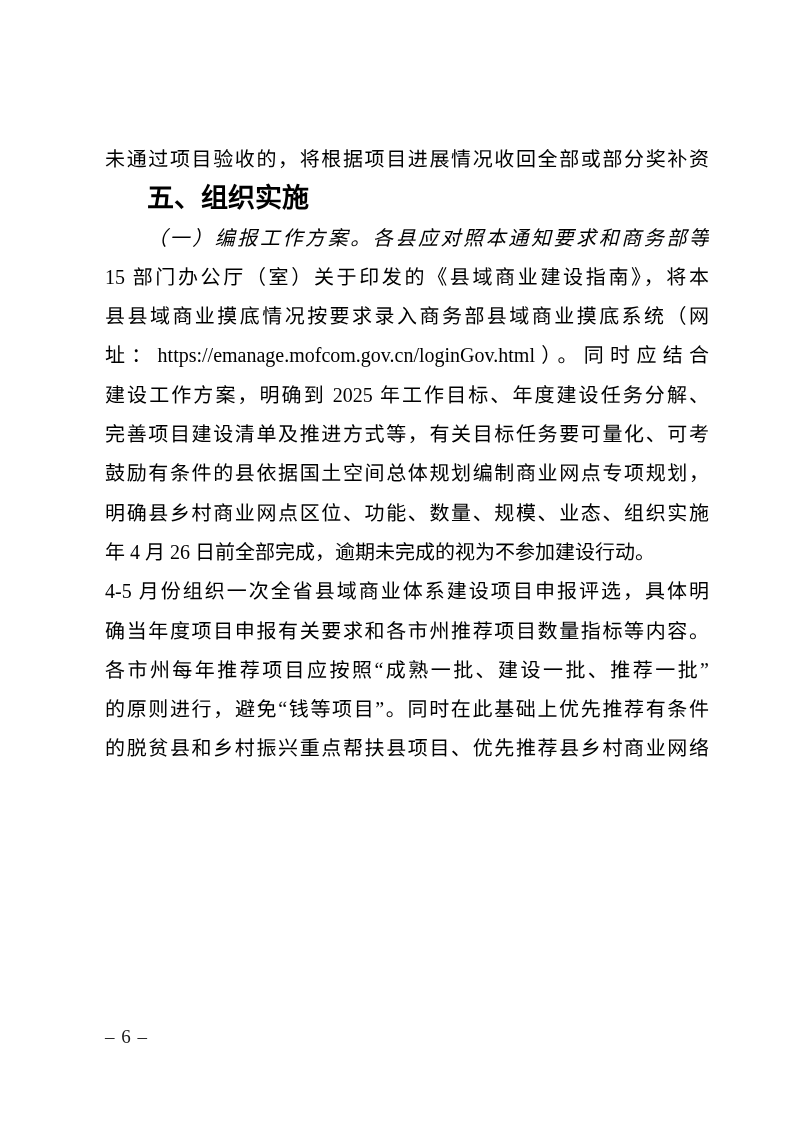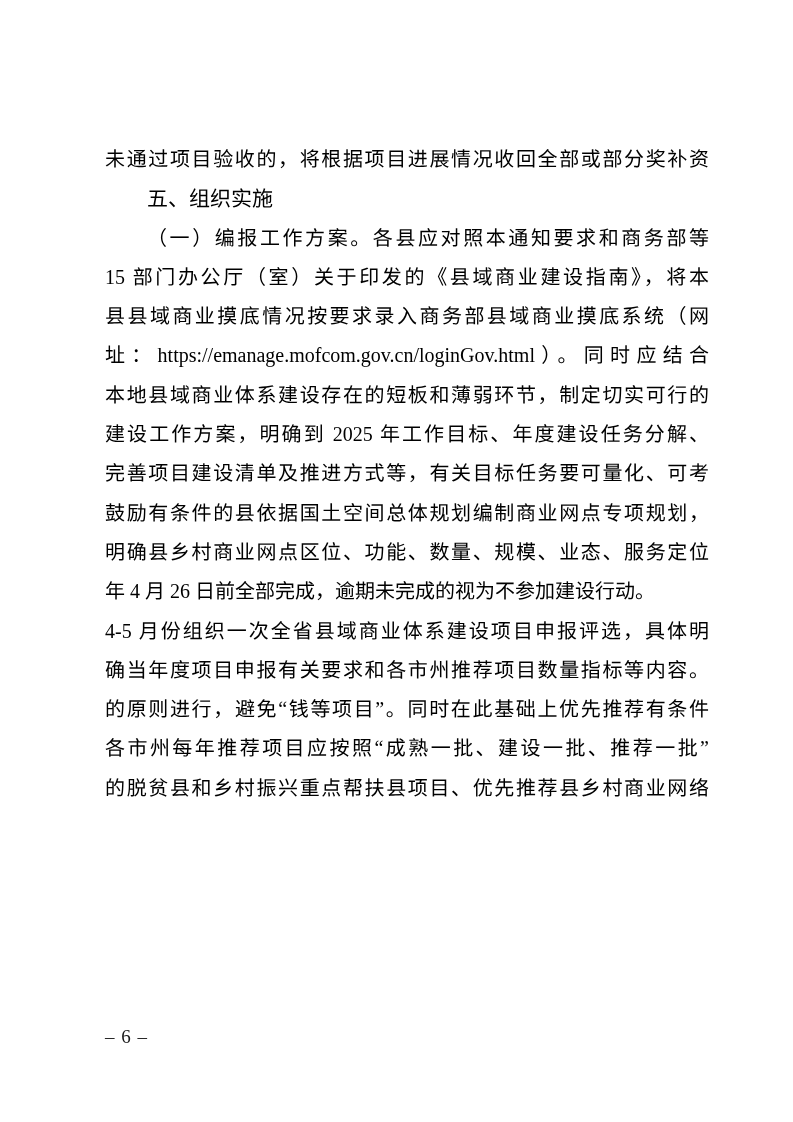--- a/index.html
+++ b/index.html
@@ -28,27 +28,28 @@
     height: 39.3px;
     text-align: justify;
     text-align-last: justify;
     overflow: hidden;
   }
   .line.end {
     text-align-last: left;
   }
   .line.indent {
     text-indent: 42px;
+    font-style: italic;
   }
   .line.heading {
     text-align-last: left;
     text-indent: 42px;
     font-family: "Liberation Sans", "DejaVu Sans", sans-serif;
-    font-weight: 400;
-    font-size: 21px;
+    font-weight: 700;
+    font-size: 27px;
   }
   .page-number {
     position: absolute;
     left: 105px;
     top: 1026px;
     font-size: 19px;
     line-height: 22px;
     letter-spacing: 1px;
     color: #1a1a1a;
     font-family: "Liberation Serif", "DejaVu Serif", serif;
@@ -58,26 +59,25 @@
 <body>
 
 <div class="page">
   <div class="doc-body">
       <div class="line fill">未通过项目验收的，将根据项目进展情况收回全部或部分奖补资</div>
       <div class="line heading">五、组织实施</div>
       <div class="line fill indent">（一）编报工作方案。各县应对照本通知要求和商务部等</div>
       <div class="line fill">15 部门办公厅（室）关于印发的《县域商业建设指南》，将本</div>
       <div class="line fill">县县域商业摸底情况按要求录入商务部县域商业摸底系统（网</div>
       <div class="line fill">址：https://emanage.mofcom.gov.cn/loginGov.html）。同时应结合</div>
-      <div class="line fill">本地县域商业体系建设存在的短板和薄弱环节，制定切实可行的</div>
       <div class="line fill">建设工作方案，明确到 2025 年工作目标、年度建设任务分解、</div>
       <div class="line fill">完善项目建设清单及推进方式等，有关目标任务要可量化、可考</div>
       <div class="line fill">鼓励有条件的县依据国土空间总体规划编制商业网点专项规划，</div>
-      <div class="line fill">明确县乡村商业网点区位、功能、数量、规模、业态、服务定位</div>
+      <div class="line fill">明确县乡村商业网点区位、功能、数量、规模、业态、组织实施</div>
       <div class="line end">年 4 月 26 日前全部完成，逾期未完成的视为不参加建设行动。</div>
       <div class="line fill">4-5 月份组织一次全省县域商业体系建设项目申报评选，具体明</div>
       <div class="line fill">确当年度项目申报有关要求和各市州推荐项目数量指标等内容。</div>
+      <div class="line fill">各市州每年推荐项目应按照“成熟一批、建设一批、推荐一批”</div>
       <div class="line fill">的原则进行，避免“钱等项目”。同时在此基础上优先推荐有条件</div>
-      <div class="line fill">各市州每年推荐项目应按照“成熟一批、建设一批、推荐一批”</div>
       <div class="line fill">的脱贫县和乡村振兴重点帮扶县项目、优先推荐县乡村商业网络</div>
     </div>
   <div class="page-number">– 6 –</div>
 </div>
 
 </body></html>

